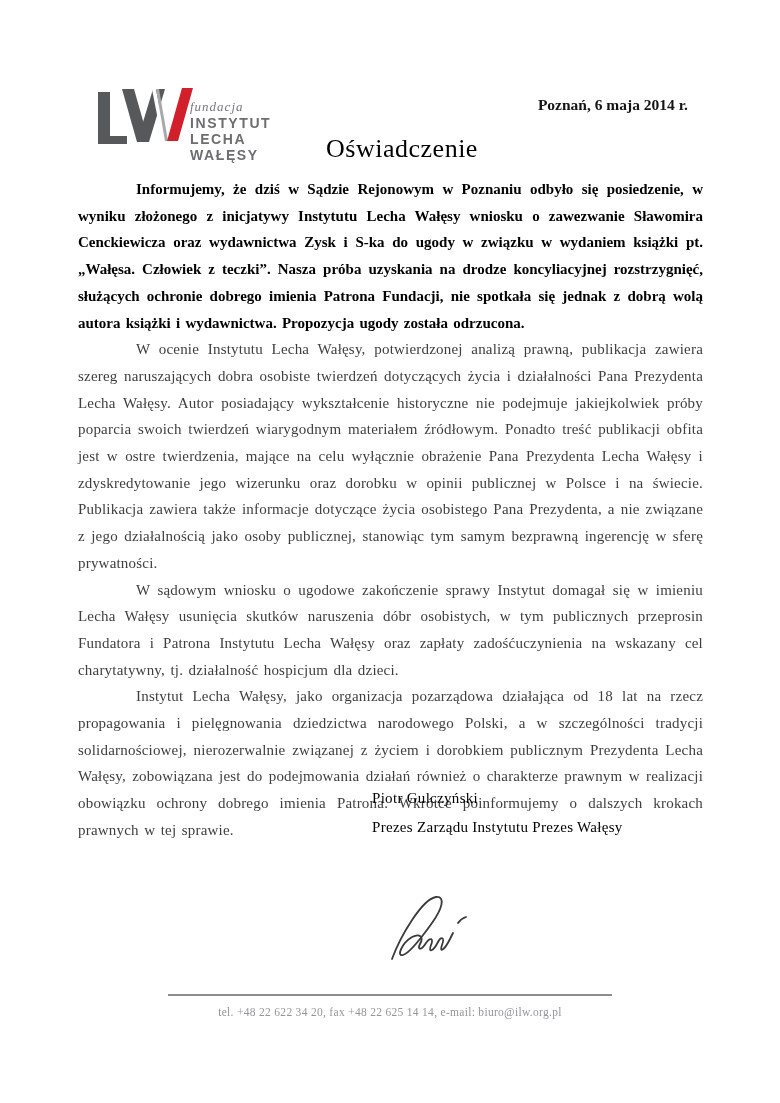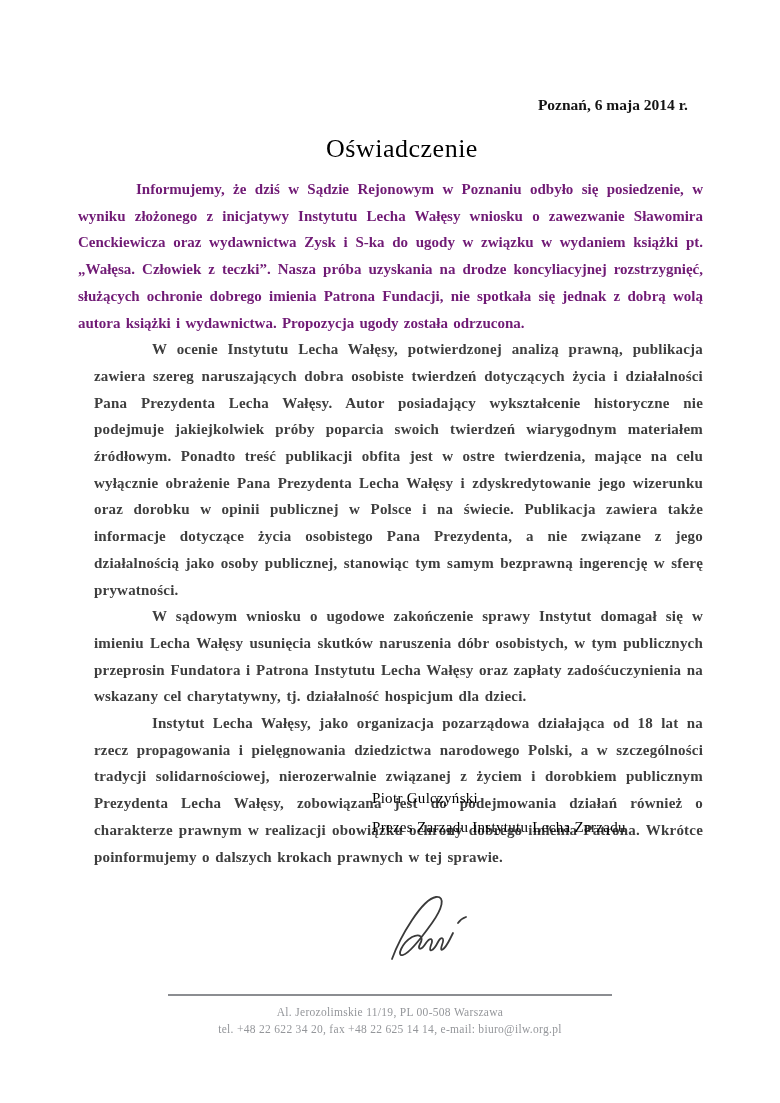--- a/index.html
+++ b/index.html
@@ -36,22 +36,22 @@
 
   
   .content {
     position:absolute; left:78px; top:176px; width:625px;
     text-align:justify;
   }
   .content p {
     font-size:15px; line-height:26.7px; text-indent:58px;
     word-spacing:1.5px;
   }
-  .p-bold  { font-weight:bold; color:#701a75; }
-  .p-light { font-weight:bold; color:#3e3e3e; letter-spacing:0.2px;margin-left:16px; }
+  .p-bold  { font-weight:bold; color:#000000; }
+  .p-light { font-weight:normal; color:#3e3e3e; letter-spacing:0.2px; }
 
   
   .sig-block {
     position:absolute; left:372px; top:784px;
     font-size:15px; color:#000000; line-height:29px; letter-spacing:0.3px;
   }
   .scribble { position:absolute; left:386px; top:893px; }
 
   
   .footer-divider {
@@ -65,35 +65,56 @@
   .footer-org {
     font-size:19px; color:#85878b; letter-spacing:0.8px; margin-bottom:9px;
   }
   .footer-line { font-size:11.5px; line-height:16.5px; letter-spacing:0.3px; }
 </style>
 </head>
 <body>
 
 <div class="page">
 
+  <div class="logo">
+    <svg width="105" height="60" viewBox="0 0 105 60">
+
+      <path d="M2,4 H14 V48 H31 V56 H2 Z" fill="#57585a"></path>
+
+      <polygon points="26,1 38,1 53,54 41,54" fill="#57585a"></polygon>
+
+      <polygon points="57,1 69,1 53,54 41,54" fill="#57585a"></polygon>
+
+      <polygon points="56,1 60,1 70,53 66,53" fill="#ffffff"></polygon>
+
+      <polygon points="60,1 63,1 72,53 69,53" fill="#a8a8ab"></polygon>
+
+      <polygon points="86,0 97,0 82,53 71,53" fill="#d1202b"></polygon>
+    </svg>
+    <div class="logo-text">
+      <div class="logo-fundacja">fundacja</div>
+      <div class="logo-caps">INSTYTUT</div>
+      <div class="logo-caps">LECHA WAŁĘSY</div>
+    </div>
+  </div>
 
   <div class="date-line">Poznań, 6 maja 2014 r.</div>
 
   <div class="doc-title">Oświadczenie</div>
 
   <div class="content">
     <p class="p-bold">Informujemy, że dziś w Sądzie Rejonowym w Poznaniu odbyło się posiedzenie, w wyniku złożonego z inicjatywy Instytutu Lecha Wałęsy wniosku o zawezwanie Sławomira Cenckiewicza oraz wydawnictwa Zysk i S-ka do ugody w związku w wydaniem książki pt. „Wałęsa. Człowiek z teczki”.  Nasza próba uzyskania na drodze koncyliacyjnej rozstrzygnięć, służących ochronie dobrego imienia Patrona Fundacji, nie spotkała się jednak z dobrą wolą autora książki i wydawnictwa. Propozycja ugody została odrzucona.</p>
     <p class="p-light">W ocenie Instytutu Lecha Wałęsy, potwierdzonej analizą prawną, publikacja zawiera szereg naruszających dobra osobiste twierdzeń dotyczących życia i działalności Pana Prezydenta Lecha Wałęsy. Autor posiadający wykształcenie historyczne nie podejmuje jakiejkolwiek próby poparcia swoich twierdzeń wiarygodnym materiałem źródłowym.  Ponadto treść publikacji obfita jest w ostre twierdzenia, mające na celu wyłącznie obrażenie Pana Prezydenta Lecha Wałęsy i zdyskredytowanie jego wizerunku oraz dorobku w opinii publicznej w Polsce i na świecie. Publikacja zawiera także informacje dotyczące życia osobistego Pana Prezydenta, a nie związane z jego działalnością jako osoby publicznej, stanowiąc tym samym bezprawną ingerencję w sferę prywatności.</p>
     <p class="p-light">W sądowym wniosku o ugodowe zakończenie sprawy Instytut domagał się w imieniu Lecha Wałęsy usunięcia skutków naruszenia dóbr osobistych, w tym publicznych przeprosin Fundatora i Patrona Instytutu Lecha Wałęsy oraz zapłaty zadośćuczynienia na wskazany cel charytatywny, tj. działalność hospicjum dla dzieci.</p>
     <p class="p-light">Instytut Lecha Wałęsy, jako organizacja pozarządowa działająca od 18 lat na rzecz propagowania i pielęgnowania dziedzictwa narodowego Polski, a w szczególności tradycji solidarnościowej, nierozerwalnie związanej z życiem i dorobkiem publicznym Prezydenta Lecha Wałęsy, zobowiązana jest do podejmowania działań również o charakterze prawnym w realizacji obowiązku ochrony dobrego imienia Patrona. Wkrótce poinformujemy o dalszych krokach prawnych w tej sprawie.</p>
   </div>
 
   <div class="sig-block">
     <div>Piotr Gulczyński</div>
-    <div>Prezes Zarządu Instytutu Lecha Zarządu</div>
+    <div>Prezes Zarządu Instytutu Prezes Wałęsy</div>
   </div>
 
   <svg class="scribble" width="100" height="72" viewBox="0 0 100 72">
     <path d="M 6,66
              C 14,44 36,6 50,4
              C 60,3 56,16 46,30
              C 36,44 24,60 17,62
              C 10,64 16,50 26,44
              C 34,40 38,44 34,51
              C 31,57 35,58 40,50
@@ -101,17 +122,16 @@
              C 42,60 47,59 52,49
              C 55,43 59,44 56,52
              C 53,60 58,58 64,46
              L 67,40
              M 72,30
              C 74,27 77,25 80,24" fill="none" stroke="#3a3a3a" stroke-width="1.8" stroke-linecap="round" stroke-linejoin="round"></path>
   </svg>
 
   <div class="footer-divider"></div>
   <div class="footer">
-    <div class="footer-line">Al. Jerozolimskie 11/19, PL 00-508 Warszawa</div>
     <div class="footer-line">tel. +48 22 622 34 20, fax +48 22 625 14 14, e-mail: biuro@ilw.org.pl</div>
   </div>
 
 </div>
 
 </body></html>

